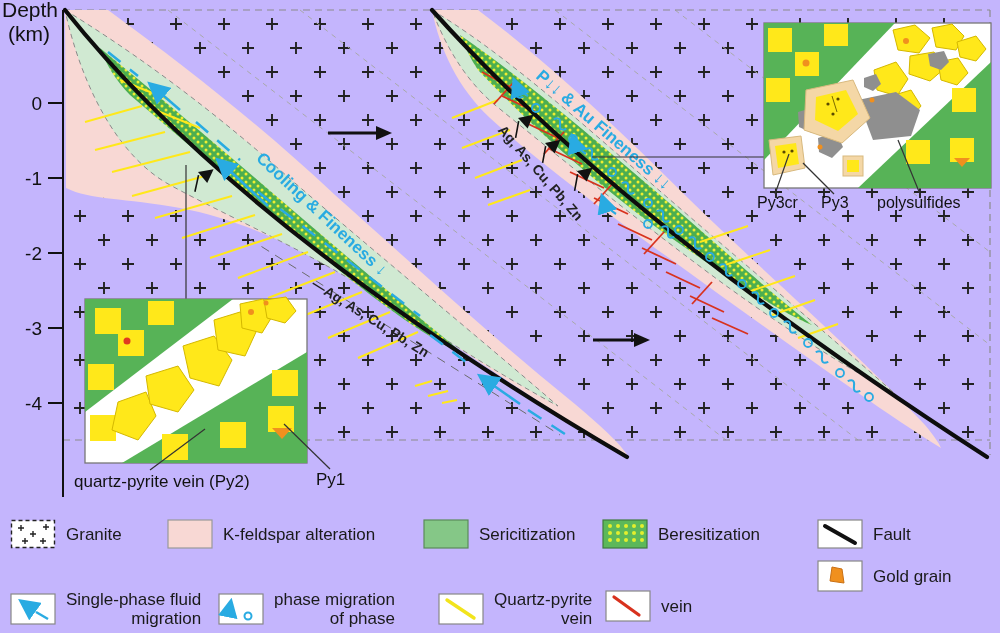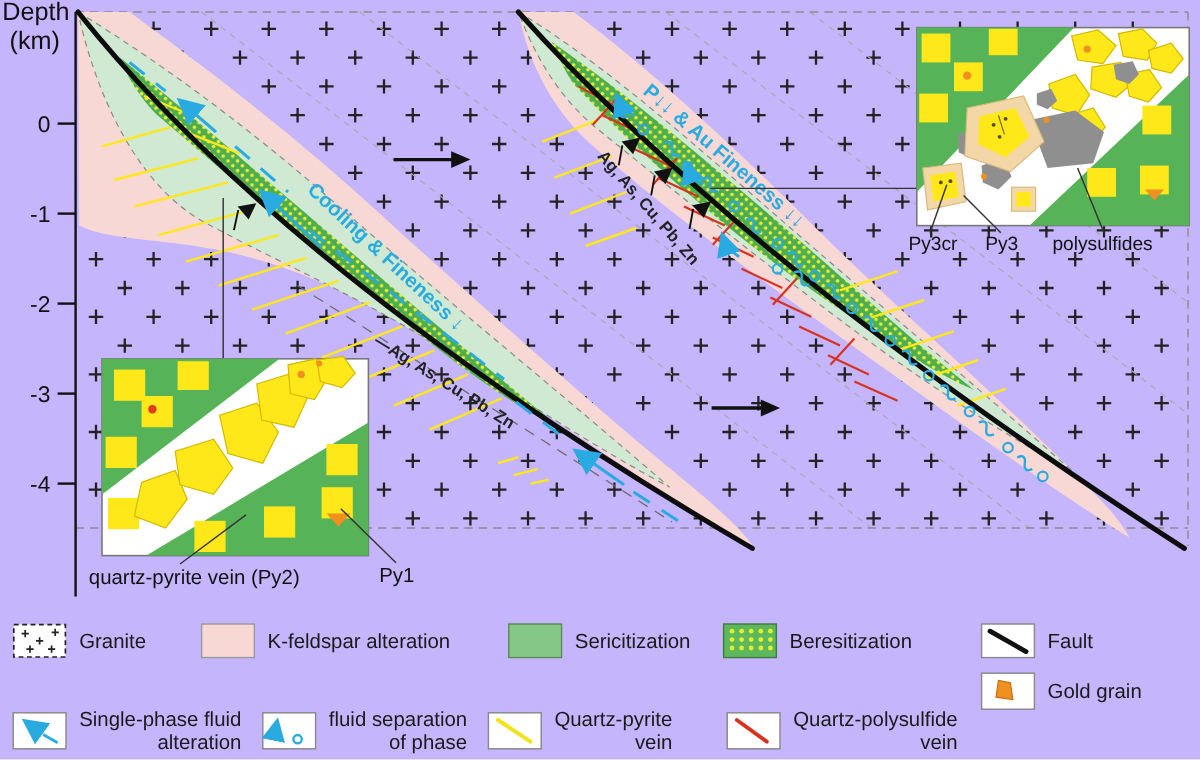--- a/index.html
+++ b/index.html
@@ -350,51 +350,50 @@
 </div>
 
 <div class="lg" style="left:10px;top:590px">
   <svg width="46" height="32">
     <rect x="1" y="1" width="44" height="30" fill="#fff" stroke="#888" stroke-width="1.2"></rect>
     <line x1="22" y1="16" x2="11" y2="8" stroke="#29abe2" stroke-width="2.4" marker-end="url(#mb)"></line>
     <line x1="26" y1="19" x2="38" y2="26" stroke="#29abe2" stroke-width="2.4"></line>
   </svg>
   <div class="lbl two">
     <span>Single-phase fluid</span>
-    <span>alteration</span>
+    <span>migration</span>
   </div>
 </div>
 <div class="lg" style="left:218px;top:590px">
   <svg width="46" height="32">
     <rect x="1" y="1" width="44" height="30" fill="#fff" stroke="#888" stroke-width="1.2"></rect>
     <path d="M18,24 Q11,18 13,8" fill="none" stroke="#29abe2" stroke-width="2.2" marker-end="url(#mb)"></path>
     <circle cx="30" cy="23" r="3.5" fill="none" stroke="#29abe2" stroke-width="2"></circle>
   </svg>
   <div class="lbl two">
-    <span>fluid separation</span>
+    <span>phase migration</span>
     <span>of phase</span>
   </div>
 </div>
-<div class="lg" style="left:406px;top:590px">
+<div class="lg" style="left:438px;top:590px">
   <svg width="46" height="32">
     <rect x="1" y="1" width="44" height="30" fill="#fff" stroke="#888" stroke-width="1.2"></rect>
     <line x1="9" y1="7" x2="36" y2="25" stroke="#f2e41c" stroke-width="3.4" stroke-linecap="round"></line>
   </svg>
   <div class="lbl two">
     <span>Quartz-pyrite</span>
     <span>vein</span>
   </div>
 </div>
 <div class="lg" style="left:605px;top:590px">
   <svg width="46" height="32">
     <rect x="1" y="1" width="44" height="30" fill="#fff" stroke="#888" stroke-width="1.2"></rect>
     <line x1="9" y1="7" x2="34" y2="25" stroke="#d8321e" stroke-width="3.2" stroke-linecap="round"></line>
   </svg>
   <div class="lbl two">
-    <span>Quartz-polysulfide</span>
     <span>vein</span>
   </div>
 </div>
 <div class="lg" style="left:817px;top:560px">
   <svg width="46" height="32">
     <rect x="1" y="1" width="44" height="30" fill="#fff" stroke="#888" stroke-width="1.2"></rect>
     <polygon points="15,7 25,9 27,23 13,21" fill="#f0901e" stroke="#c97014" stroke-width="1"></polygon>
   </svg>
   <div class="lbl two">
     <span>Gold grain</span>

